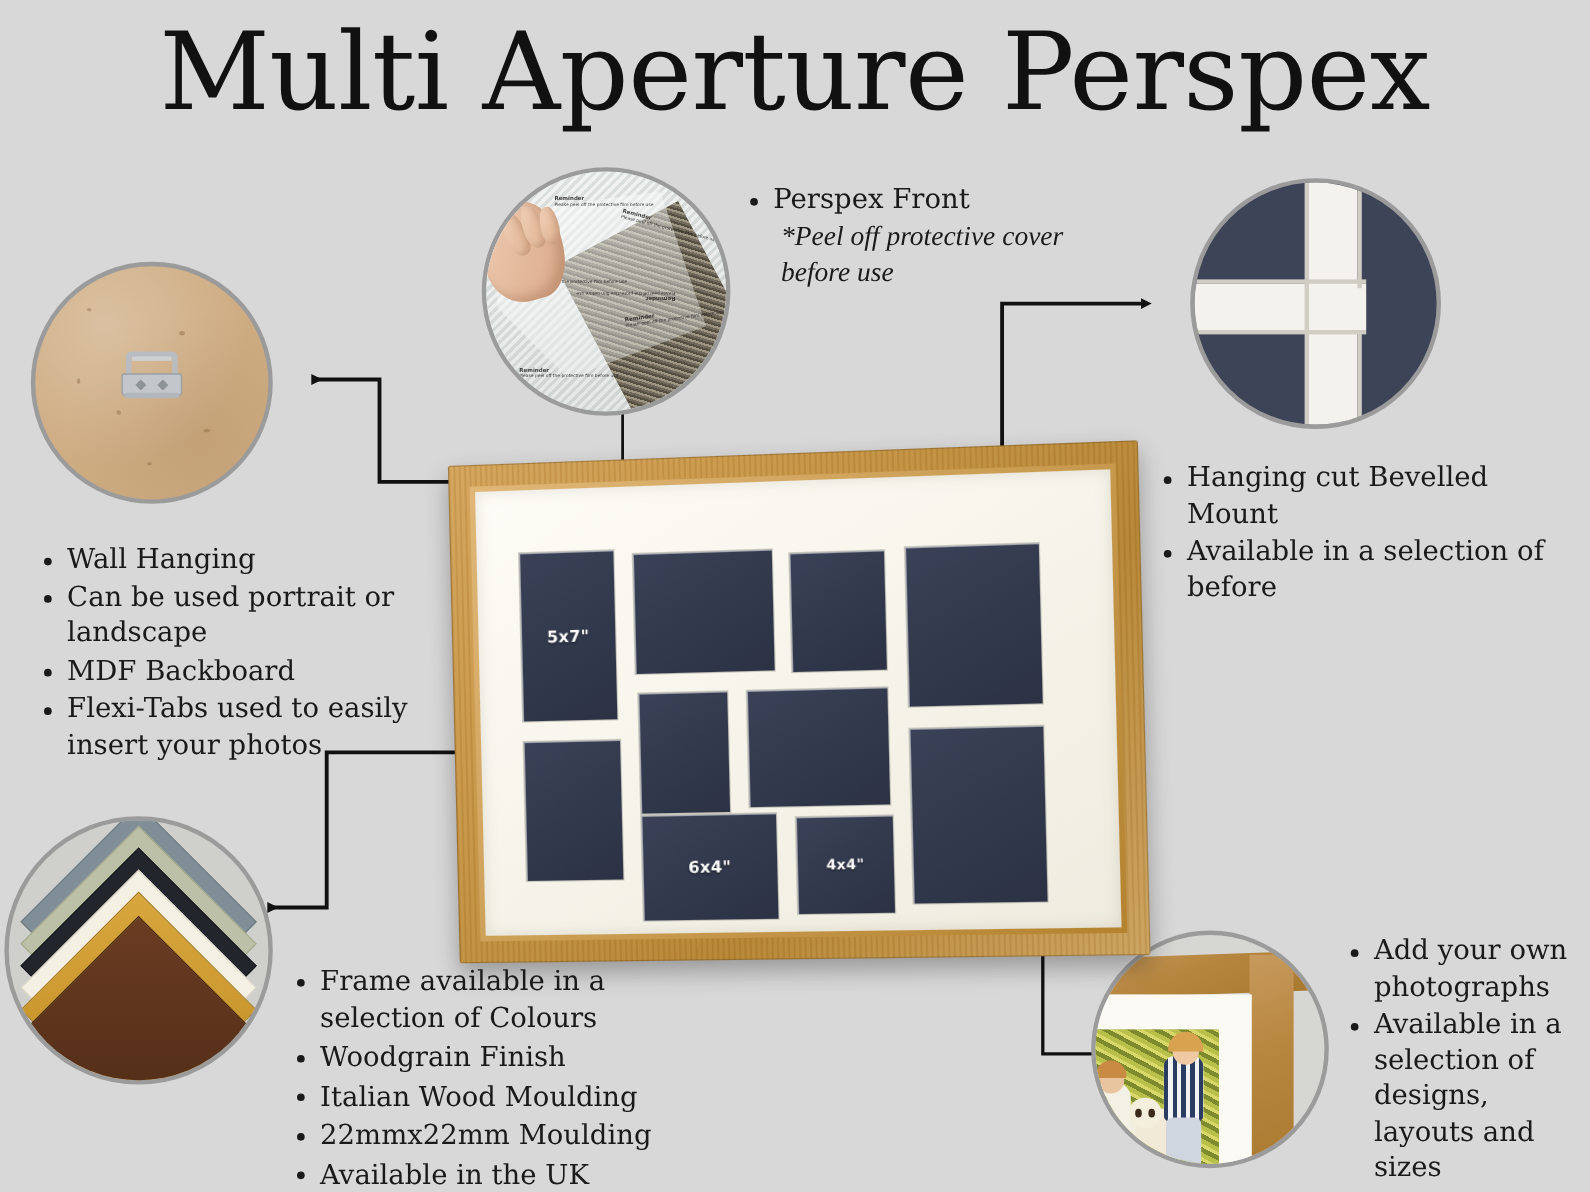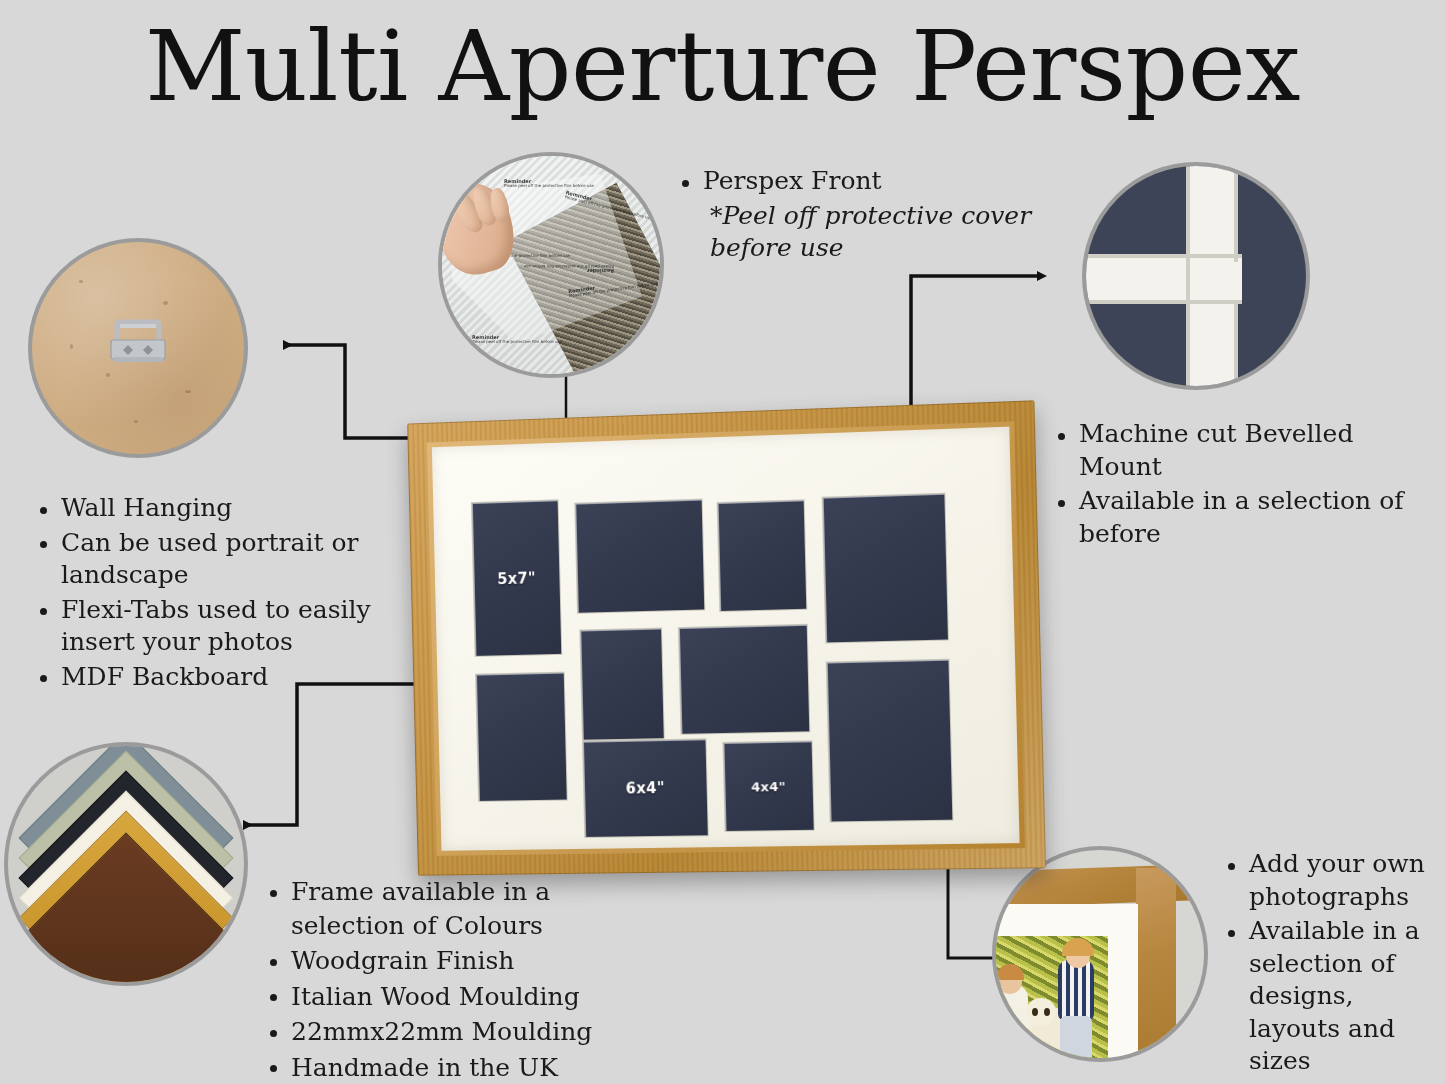--- a/index.html
+++ b/index.html
@@ -31,21 +31,21 @@
     position:relative;
     padding-left:27px;
     margin:0 0 2px 0;
   }
   .txt li:before{
     content:"";
     position:absolute;left:6px;top:0.58em;
     width:7px;height:7px;border-radius:50%;
     background:#1a1a1a;
   }
-  .txt li.nobullet{padding-left:0;}
+  .txt li.nobullet{padding-left:0;font-family:Liberation Serif, serif;}
   .txt li.nobullet:before{display:none;}
 
   #txt-perspex{left:676px;top:165px;width:356px;font-size:25px;line-height:1.30;}
   #txt-perspex .indent{padding-left:34px;}
   #txt-mount{left:1052px;top:418px;width:360px;font-size:25px;line-height:1.30;}
   #txt-wall{left:34px;top:492px;width:350px;font-size:25px;line-height:1.30;}
   #txt-frame{left:264px;top:875px;width:330px;font-size:25px;line-height:1.34;}
   #txt-photos{left:1222px;top:848px;width:225px;font-size:25px;line-height:1.30;}
 
   
@@ -300,41 +300,41 @@
     <ul>
       <li>Perspex Front</li>
       <li class="nobullet indent">
         <i>*Peel off protective cover before use</i>
       </li>
     </ul>
   </div>
 
   <div class="txt" id="txt-mount">
     <ul>
-      <li>Machine cut Bevelled Mount</li>
+      <li>Hanging cut Bevelled Mount</li>
       <li>Available in a selection of before</li>
     </ul>
   </div>
 
   <div class="txt" id="txt-wall">
     <ul>
       <li>Wall Hanging</li>
       <li>Can be used portrait or landscape</li>
+      <li>MDF Backboard</li>
       <li>Flexi-Tabs used to easily insert your photos</li>
-      <li>MDF Backboard</li>
     </ul>
   </div>
 
   <div class="txt" id="txt-frame">
     <ul>
       <li>Frame available in a selection of Colours</li>
       <li>Woodgrain Finish</li>
       <li>Italian Wood Moulding</li>
       <li>22mmx22mm Moulding</li>
-      <li>Handmade in the UK</li>
+      <li>Available in the UK</li>
     </ul>
   </div>
 
   <div class="txt" id="txt-photos">
     <ul>
       <li>Add your own photographs</li>
       <li>Available in a selection of designs, layouts and sizes</li>
     </ul>
   </div>
 

